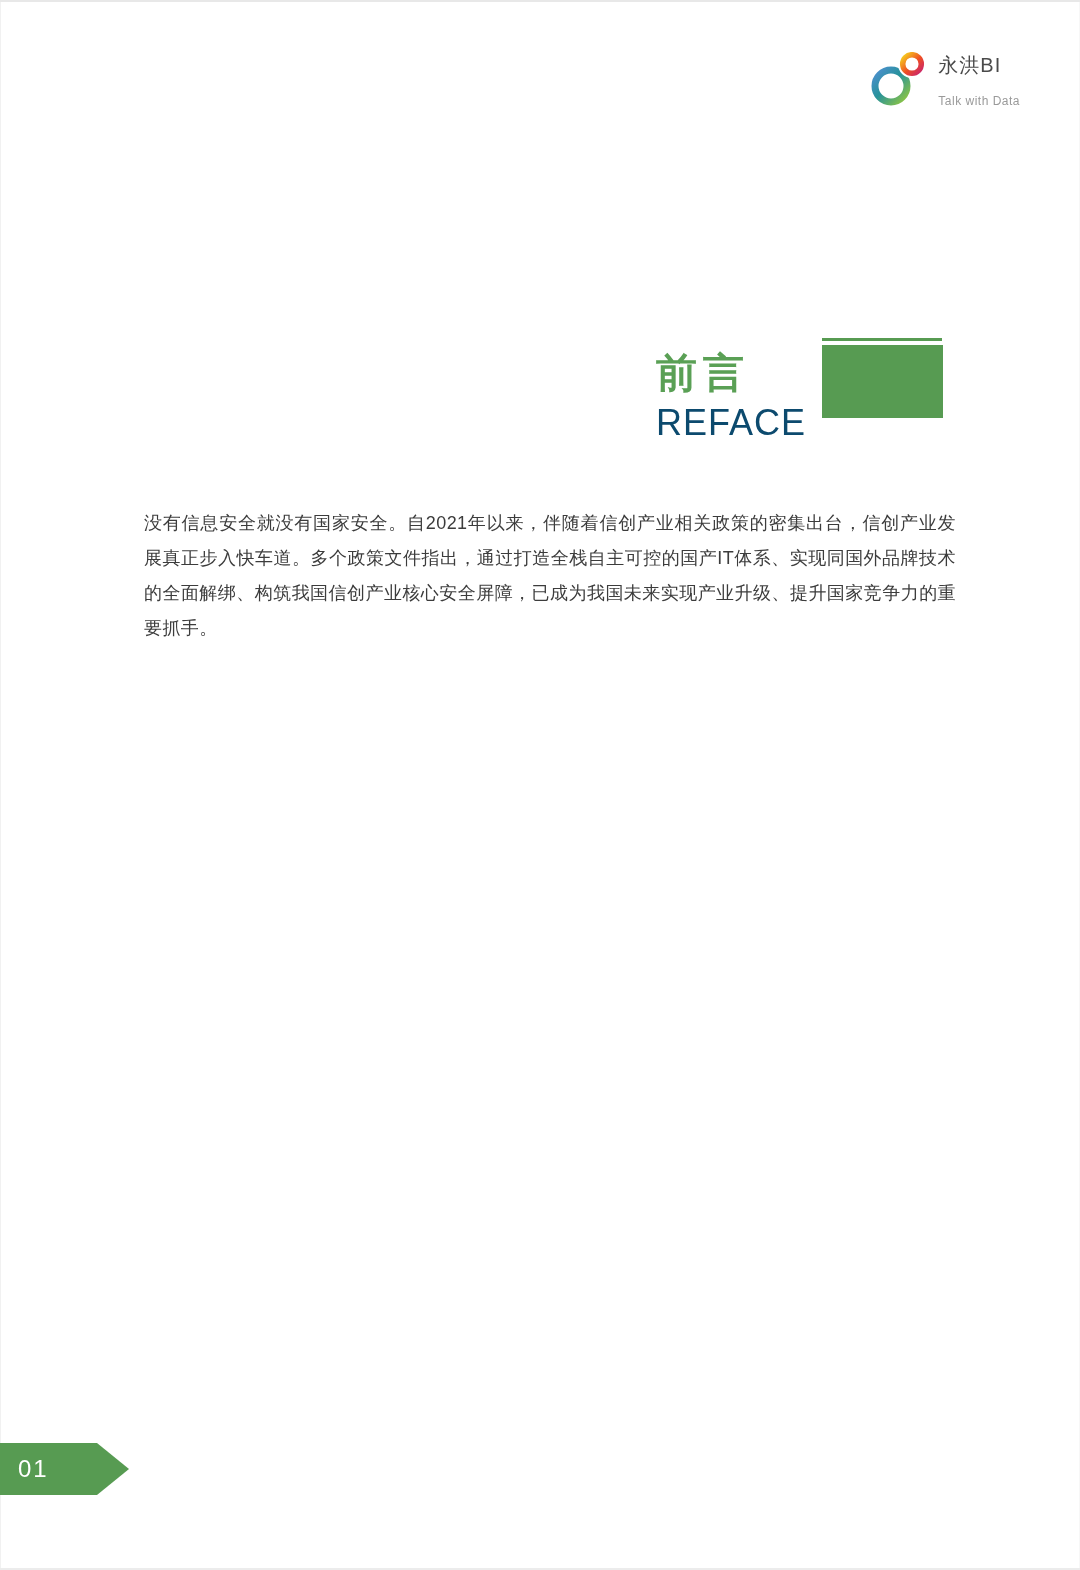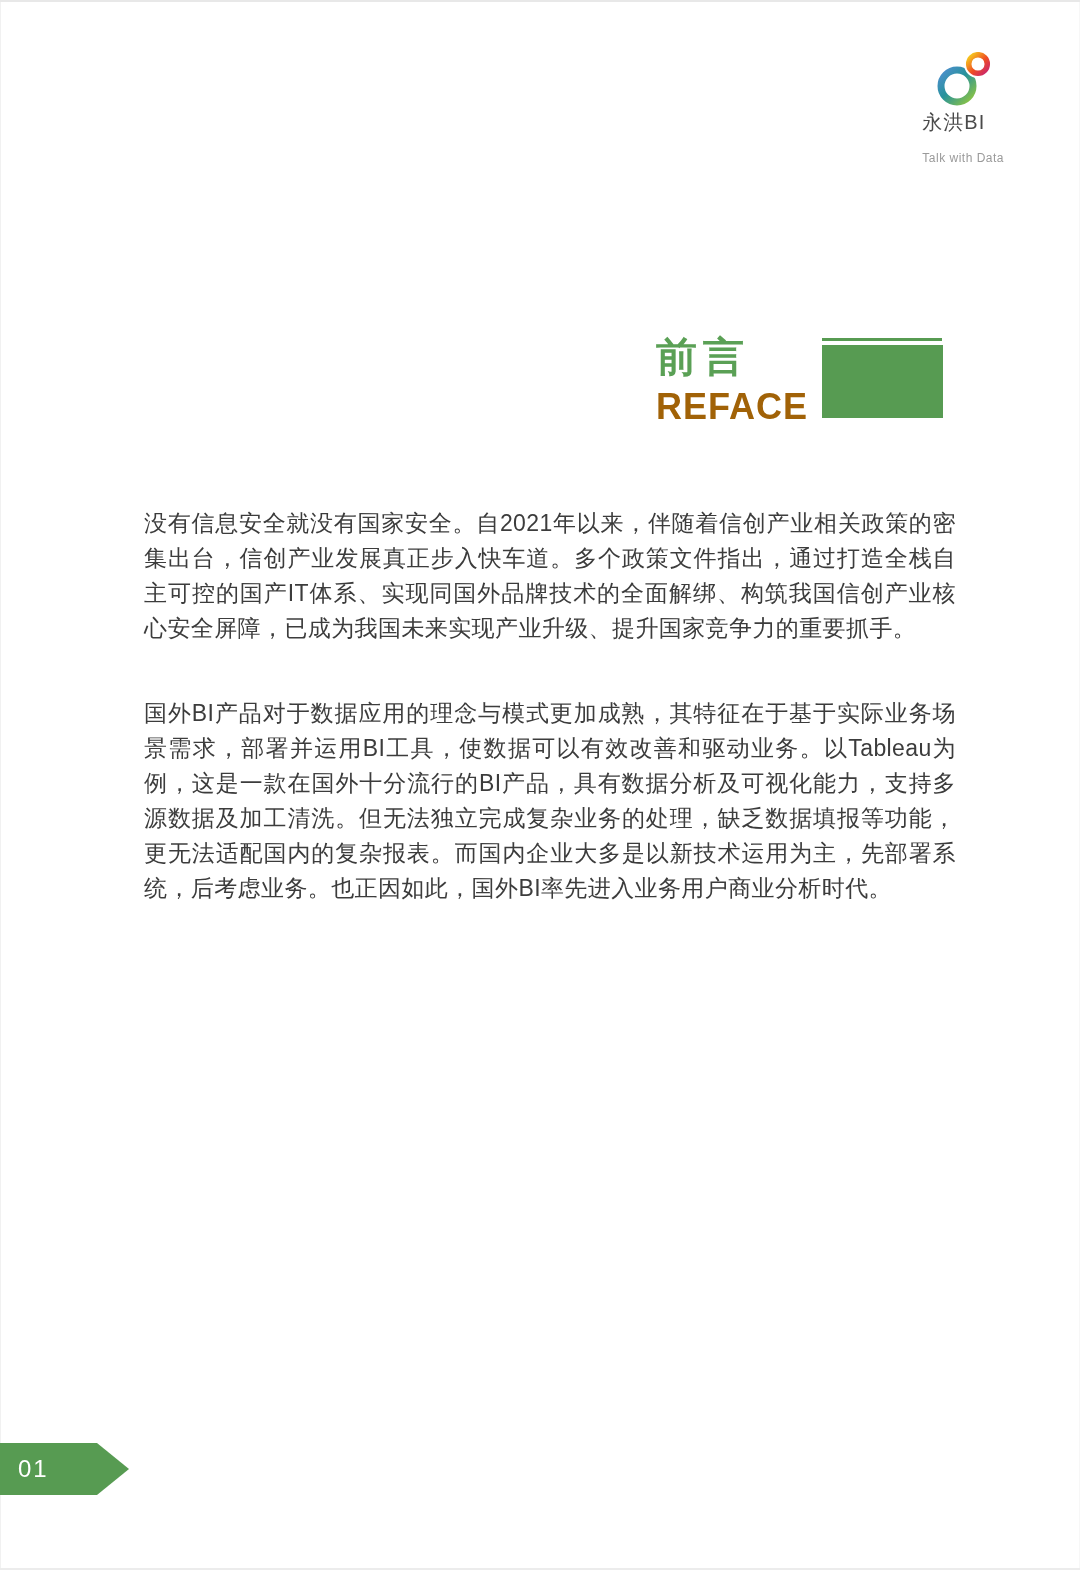--- a/index.html
+++ b/index.html
@@ -17,24 +17,23 @@
     border-top: 2px solid #e8e8e8;
     border-bottom: 2px solid #ececec;
     box-shadow: inset 1px 0 0 #f1f1f1, inset -1px 0 0 #f7f7f7;
     overflow: hidden;
   }
 
   
   .logo {
     position: absolute;
     top: 50px;
-    right: 76px;
+    right: 60px;
     display: flex;
     align-items: flex-end;
-    flex-direction: column;
   }
   .logo-mark {
     width: 60px;
     height: 60px;
     margin-right: 8px;
   }
   .logo-text {
     padding-bottom: 4px;
   }
   .logo-name {
@@ -47,33 +46,33 @@
     font-size: 12px;
     color: #9a9a9a;
     letter-spacing: 0.5px;
     margin-top: 19px;
   }
 
   
   .title-block {
     position: absolute;
     left: 656px;
-    top: 332px;
+    top: 348px;
   }
   .title-zh {
     font-size: 41px;
     font-weight: 600;
     color: #5aa055;
     letter-spacing: 6px;
     line-height: 46px;
   }
   .title-en {
     font-size: 36px;
-    font-weight: 700;
-    color: #a16207;
+    font-weight: 400;
+    color: #0c4a6e;
     letter-spacing: 1px;
     line-height: 40px;
     margin-top: 7px;
   }
   .title-deco {
     position: absolute;
     left: 822px;
     top: 336px;
     width: 121px;
   }
@@ -91,21 +90,21 @@
 
   
   .body-text {
     position: absolute;
     left: 144px;
     top: 504px;
     width: 812px;
   }
   .body-text p {
     margin: 0 0 50px 0;
-    font-size: 23px;
+    font-size: 18px;
     line-height: 35px;
     color: #3c3c3c;
     text-align: justify;
     letter-spacing: 0.4px;
   }
 
   
   .page-number-badge {
     position: absolute;
     left: 0;
@@ -160,20 +159,19 @@
     <div class="title-zh">前言</div>
     <div class="title-en">REFACE</div>
   </section>
   <div class="title-deco">
     <div class="deco-line"></div>
     <div class="deco-rect"></div>
   </div>
 
   <main class="body-text">
     <p>没有信息安全就没有国家安全。自2021年以来，伴随着信创产业相关政策的密集出台，信创产业发展真正步入快车道。多个政策文件指出，通过打造全栈自主可控的国产IT体系、实现同国外品牌技术的全面解绑、构筑我国信创产业核心安全屏障，已成为我国未来实现产业升级、提升国家竞争力的重要抓手。</p>
-    <p>国外BI产品对于数据应用的理念与模式更加成熟，其特征在于基于实际业务场景需求，部署并运用BI工具，使数据可以有效改善和驱动业务。以Tableau为例，这是一款在国外十分流行的BI产品，具有数据分析及可视化能力，支持多源数据及加工清洗。但无法独立完成复杂业务的处理，缺乏数据填报等功能，更无法适配国内的复杂报表。而国内企业大多是以新技术运用为主，先部署系统，后考虑业务。也正因如此，国外BI率先进入业务用户商业分析时代。</p>
   </main>
 
   <div class="page-number-badge">
     <span>01</span>
   </div>
 
 </div>
 
 </body></html>

